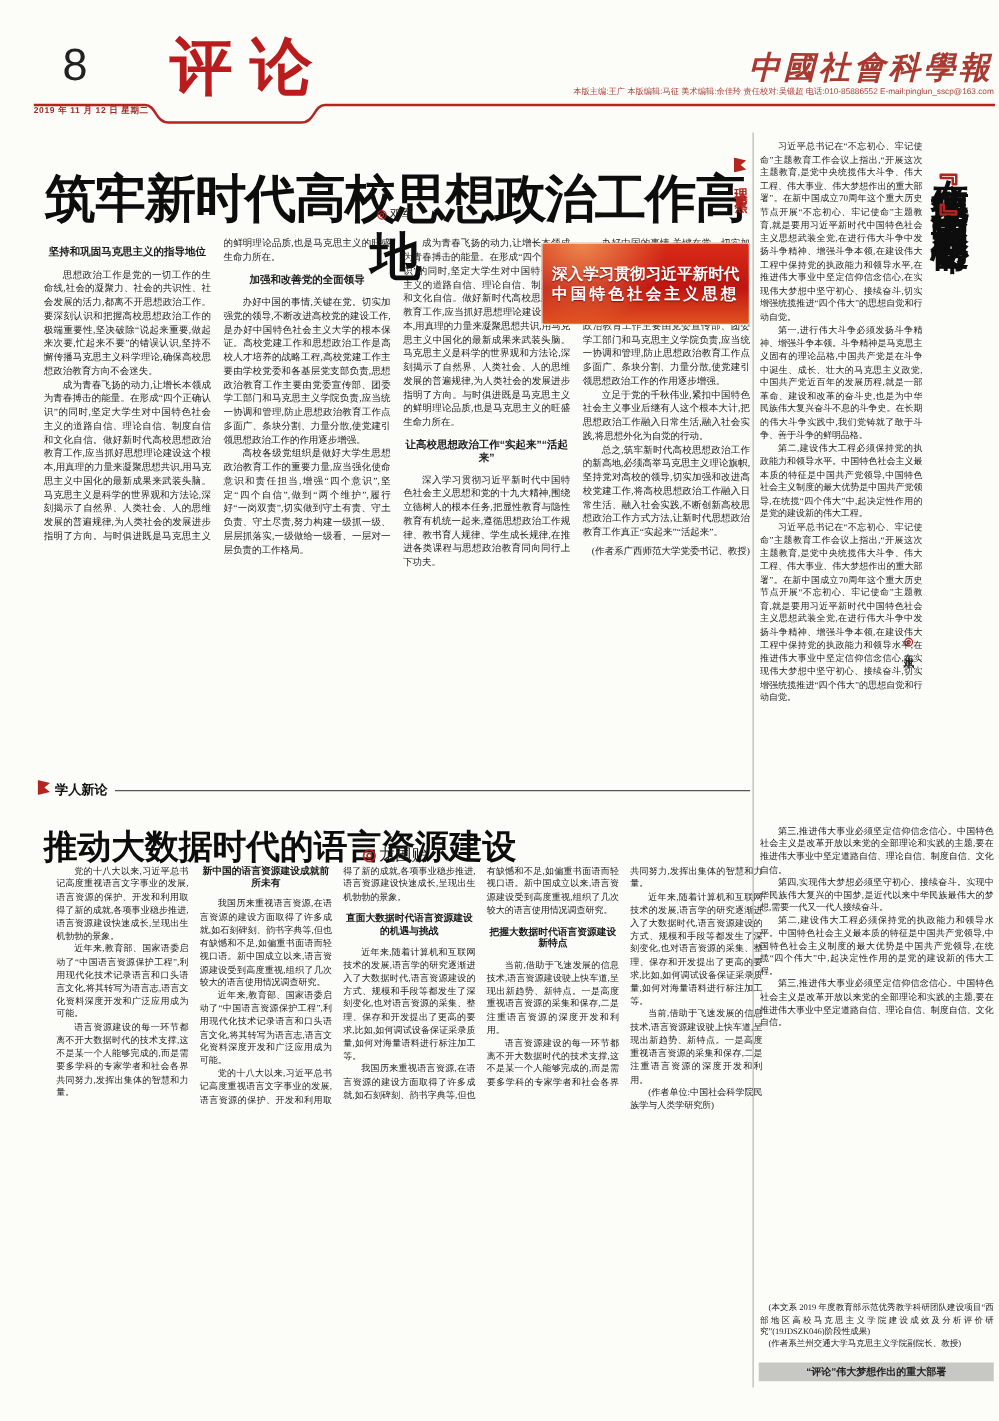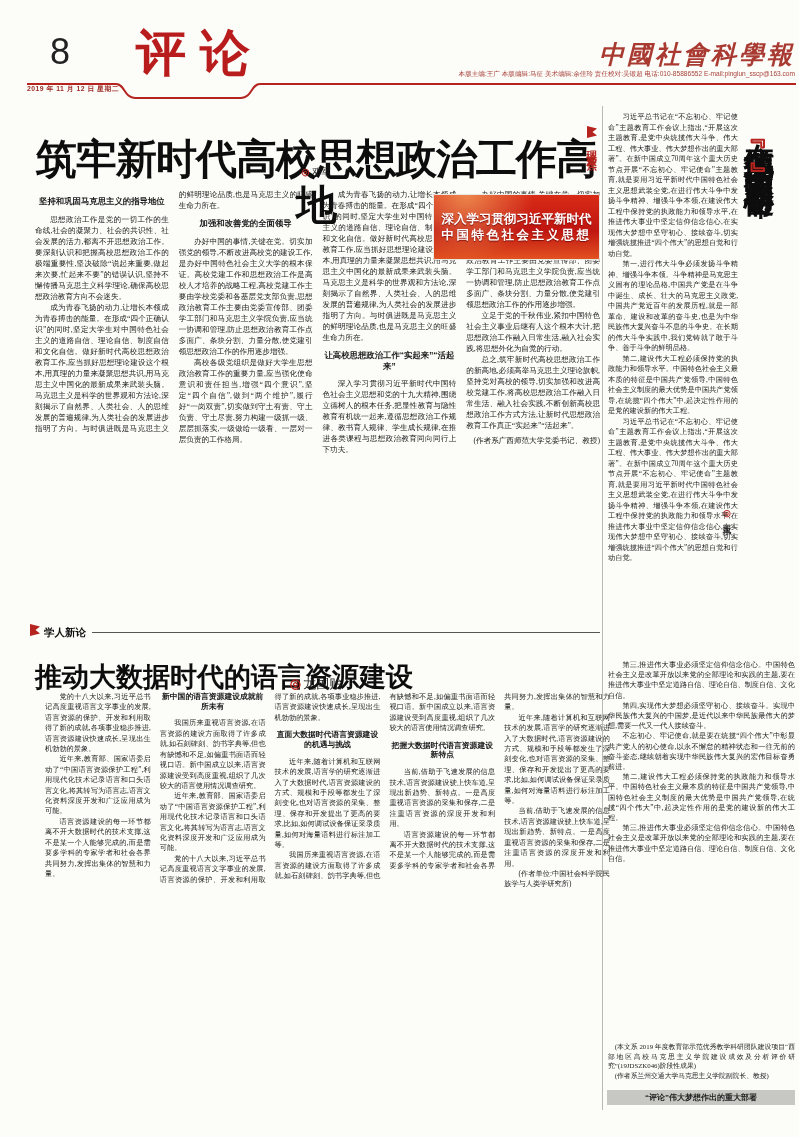--- a/index.html
+++ b/index.html
@@ -125,21 +125,20 @@
 <div class="abs right-narrow np-body">
   <p>习近平总书记在“不忘初心、牢记使命”主题教育工作会议上指出,“开展这次主题教育,是党中央统揽伟大斗争、伟大工程、伟大事业、伟大梦想作出的重大部署”。在新中国成立70周年这个重大历史节点开展“不忘初心、牢记使命”主题教育,就是要用习近平新时代中国特色社会主义思想武装全党,在进行伟大斗争中发扬斗争精神、增强斗争本领,在建设伟大工程中保持党的执政能力和领导水平,在推进伟大事业中坚定信仰信念信心,在实现伟大梦想中坚守初心、接续奋斗,切实增强统揽推进“四个伟大”的思想自觉和行动自觉。</p>
   <p>第一,进行伟大斗争必须发扬斗争精神、增强斗争本领。斗争精神是马克思主义固有的理论品格,中国共产党是在斗争中诞生、成长、壮大的马克思主义政党,中国共产党近百年的发展历程,就是一部革命、建设和改革的奋斗史,也是为中华民族伟大复兴奋斗不息的斗争史。在长期的伟大斗争实践中,我们党铸就了敢于斗争、善于斗争的鲜明品格。</p>
   <p>第二,建设伟大工程必须保持党的执政能力和领导水平。中国特色社会主义最本质的特征是中国共产党领导,中国特色社会主义制度的最大优势是中国共产党领导,在统揽“四个伟大”中,起决定性作用的是党的建设新的伟大工程。</p>
   <p>习近平总书记在“不忘初心、牢记使命”主题教育工作会议上指出,“开展这次主题教育,是党中央统揽伟大斗争、伟大工程、伟大事业、伟大梦想作出的重大部署”。在新中国成立70周年这个重大历史节点开展“不忘初心、牢记使命”主题教育,就是要用习近平新时代中国特色社会主义思想武装全党,在进行伟大斗争中发扬斗争精神、增强斗争本领,在建设伟大工程中保持党的执政能力和领导水平,在推进伟大事业中坚定信仰信念信心,在实现伟大梦想中坚守初心、接续奋斗,切实增强统揽推进“四个伟大”的思想自觉和行动自觉。</p>
 </div>
 
 <div class="abs right-wide np-body">
   <p>第三,推进伟大事业必须坚定信仰信念信心。中国特色社会主义是改革开放以来党的全部理论和实践的主题,要在推进伟大事业中坚定道路自信、理论自信、制度自信、文化自信。</p>
   <p>第四,实现伟大梦想必须坚守初心、接续奋斗。实现中华民族伟大复兴的中国梦,是近代以来中华民族最伟大的梦想,需要一代又一代人接续奋斗。</p>
-  <p>不忘初心、牢记使命,就是要在统揽“四个伟大”中彰显共产党人的初心使命,以永不懈怠的精神状态和一往无前的奋斗姿态,继续朝着实现中华民族伟大复兴的宏伟目标奋勇前进。</p>
   <p>第二,建设伟大工程必须保持党的执政能力和领导水平。中国特色社会主义最本质的特征是中国共产党领导,中国特色社会主义制度的最大优势是中国共产党领导,在统揽“四个伟大”中,起决定性作用的是党的建设新的伟大工程。</p>
   <p>第三,推进伟大事业必须坚定信仰信念信心。中国特色社会主义是改革开放以来党的全部理论和实践的主题,要在推进伟大事业中坚定道路自信、理论自信、制度自信、文化自信。</p>
 </div>
 
 <div class="abs right-notes">
   <p>(本文系 2019 年度教育部示范优秀教学科研团队建设项目“西部地区高校马克思主义学院建设成效及分析评价研究”(19JDSZK046)阶段性成果)</p>
   <p>(作者系兰州交通大学马克思主义学院副院长、教授)</p>
 </div>
 
 <div class="abs disclaimer-bar">“评论”伟大梦想作出的重大部署</div>

